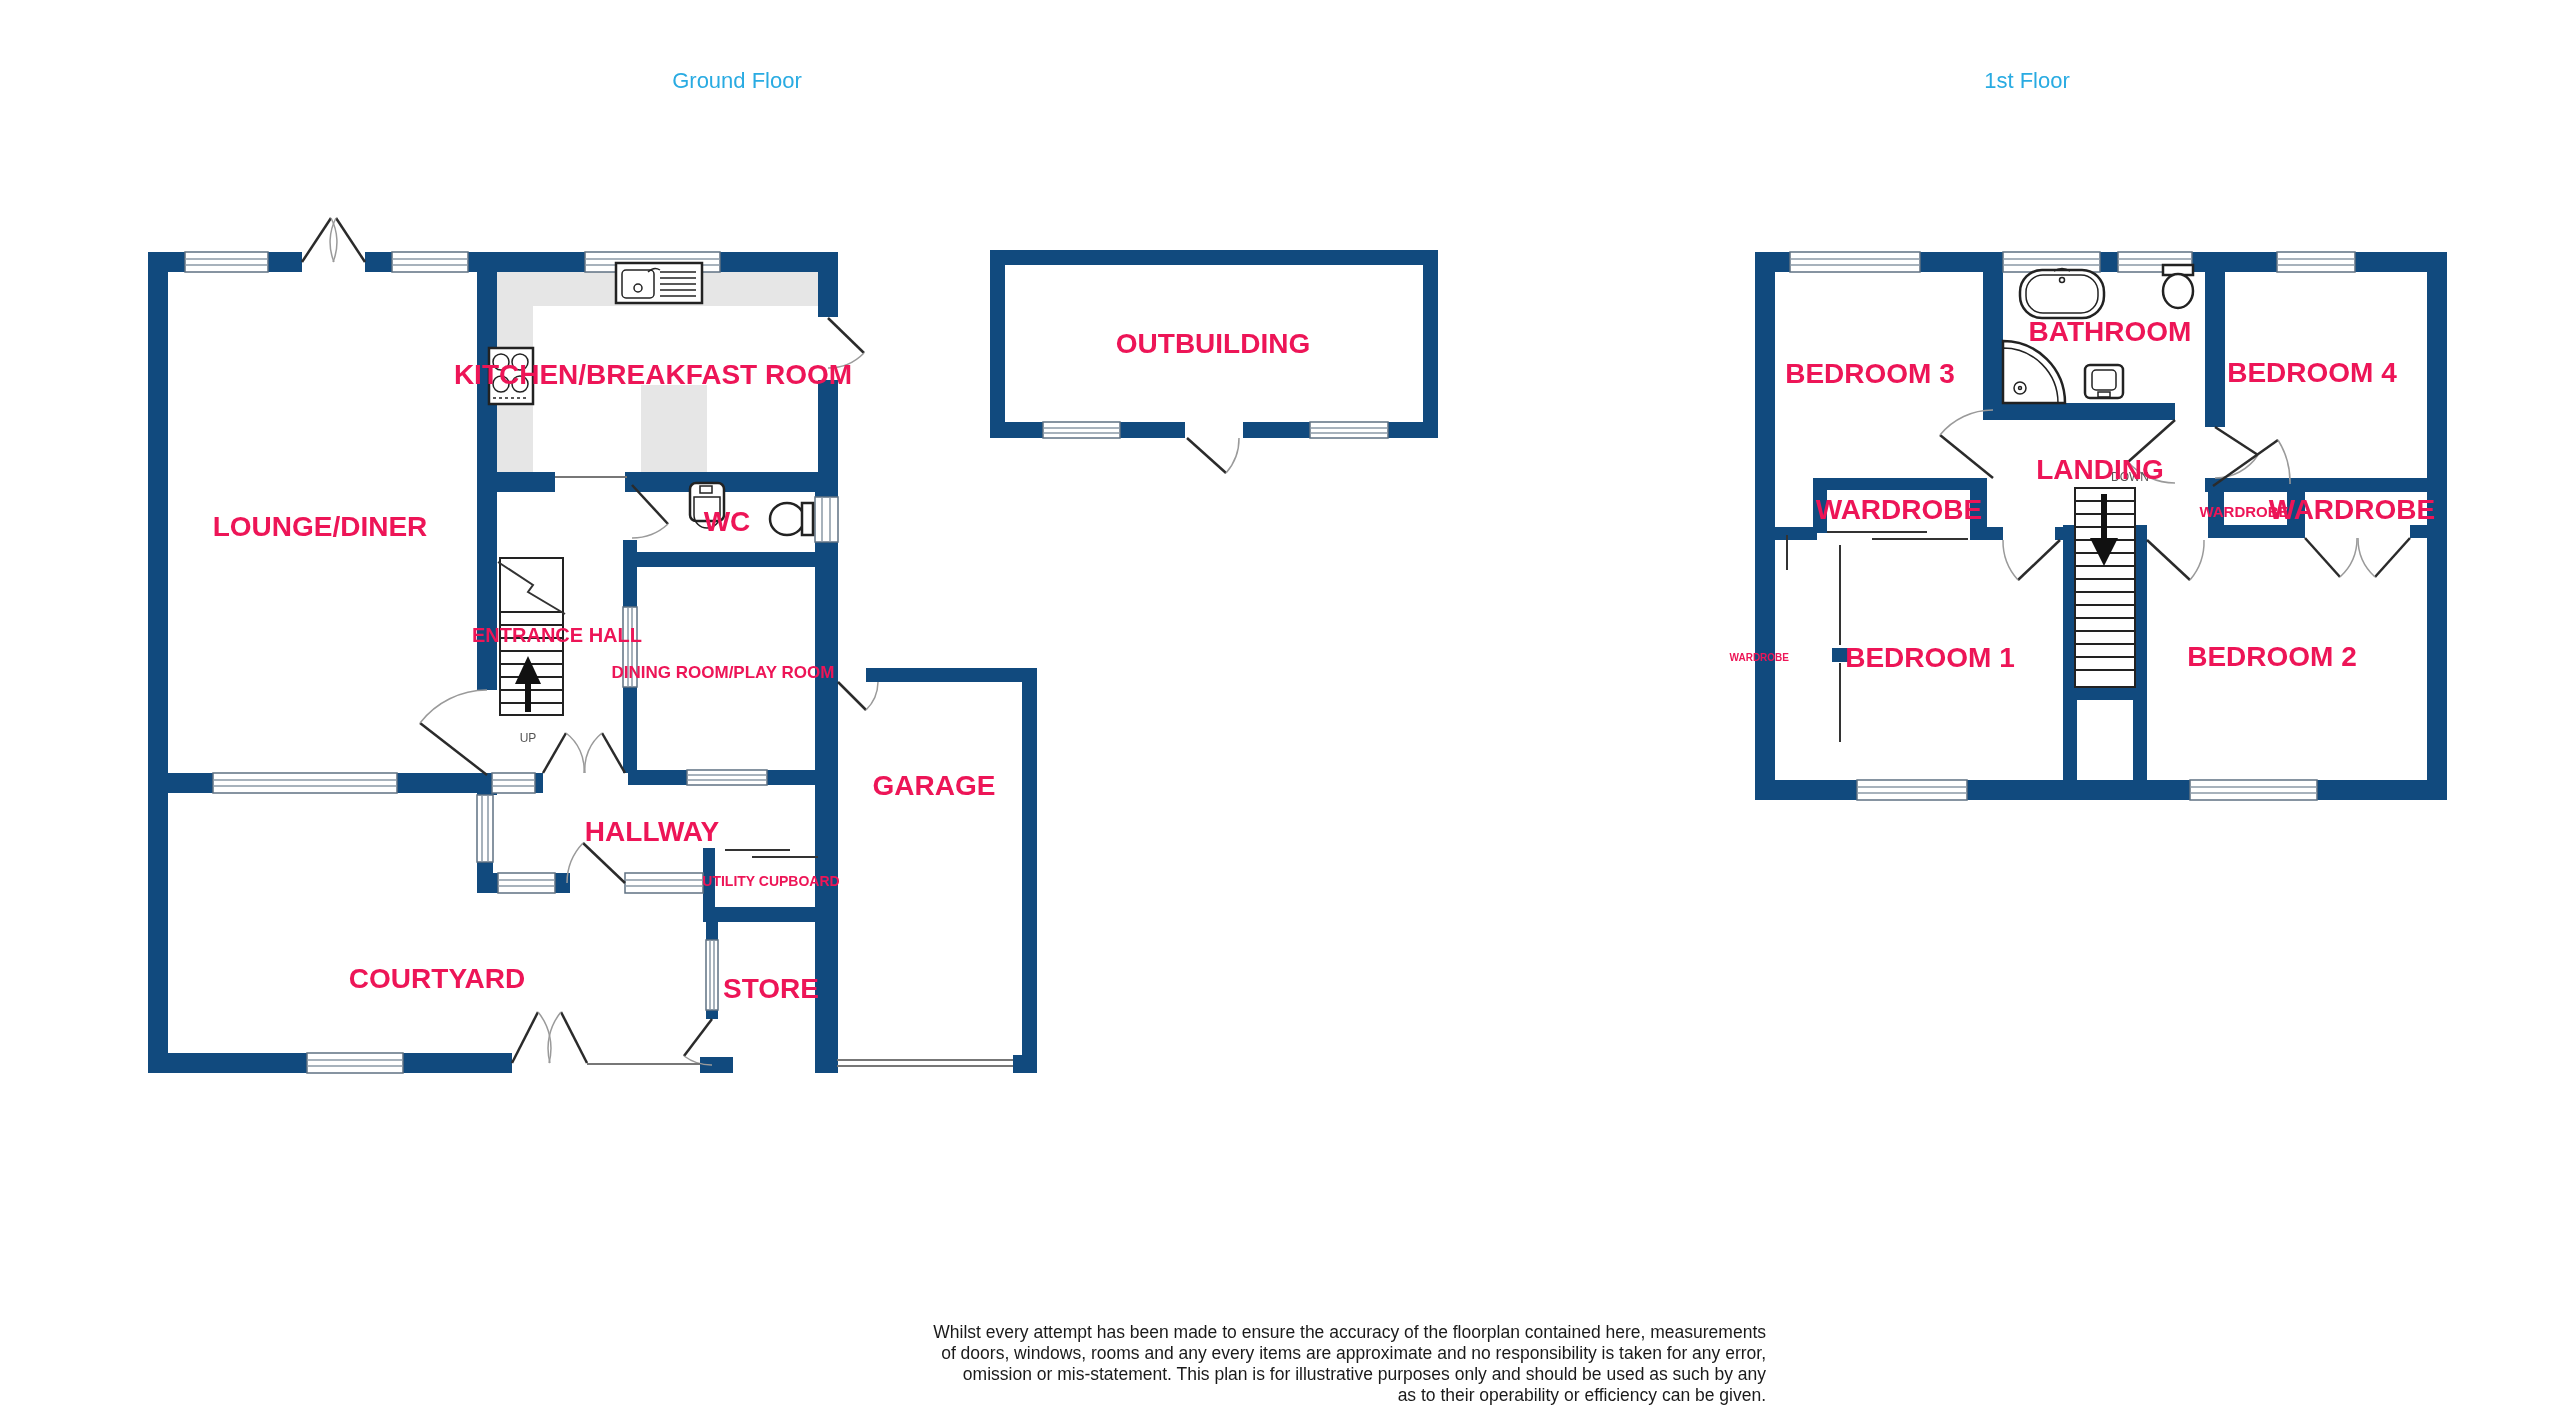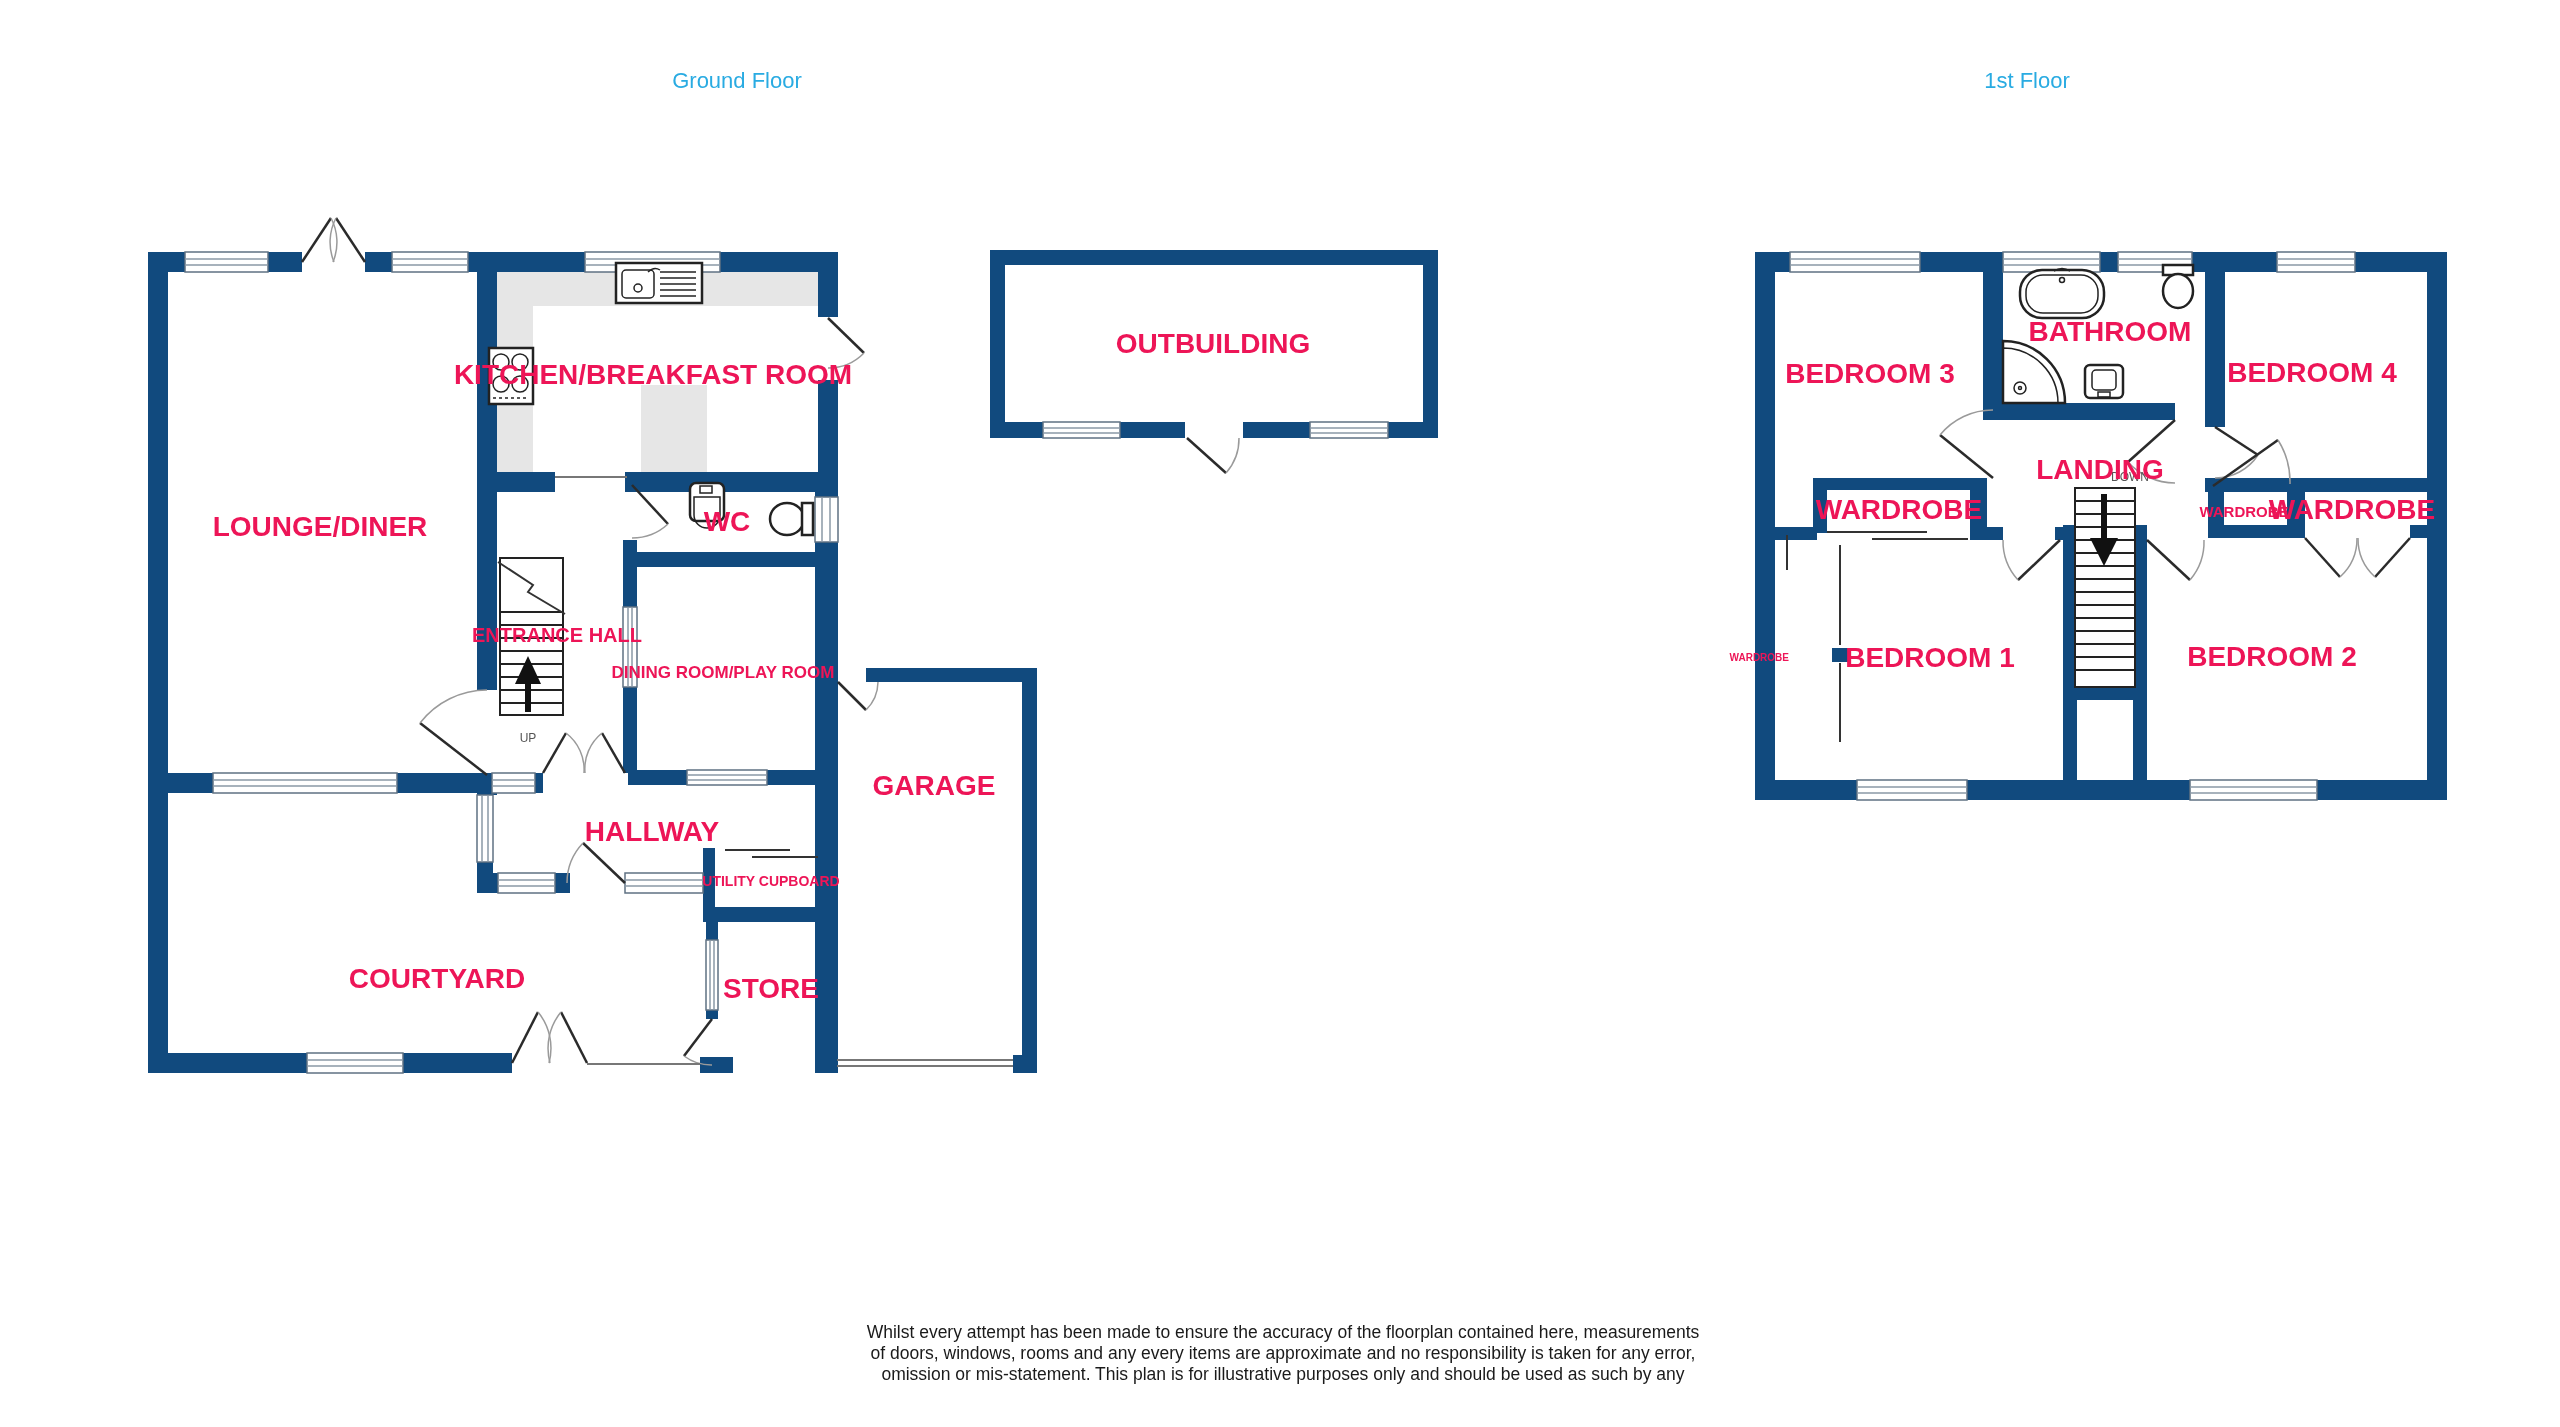--- a/index.html
+++ b/index.html
@@ -20,21 +20,21 @@
   .stairframe{fill:#ffffff;stroke:#222;stroke-width:2;}
   .room{fill:#ed1557;font-weight:bold;text-anchor:middle;font-size:28px;}
   .room-md{font-size:20px;}
   .room-sm{font-size:17px;}
   .room-xs{font-size:14px;}
   .room-w{font-size:15px;}
   .room-tiny{font-size:10px;text-anchor:end;}
   .title{fill:#29abe2;font-size:22px;text-anchor:middle;font-weight:normal;}
   .updown{fill:#555;font-size:12px;text-anchor:middle;font-weight:normal;}
   .arrow{fill:#111;}
-  #footer{position:absolute;left:800px;top:1322px;width:966px;text-align:center;
+  #footer{position:absolute;left:800px;top:1322px;width:966px;text-align:right;
           color:#1a1a1a;font-size:17.5px;line-height:21px;}
   #footer span{display:block;}
 </style>
 </head>
 <body>
 
 <div id="page">
 <svg width="2560" height="1427" viewBox="0 0 2560 1427" xmlns="http://www.w3.org/2000/svg">
 
   <g>
@@ -452,15 +452,16 @@
 
   <text class="title" x="737" y="88">Ground Floor</text>
   <text class="title" x="2027" y="88">1st Floor</text>
 </svg>
 
 
 <div id="footer">
   <span>Whilst every attempt has been made to ensure the accuracy of the floorplan contained here, measurements</span>
   <span>of doors, windows, rooms and any every items are approximate and no responsibility is taken for any error,</span>
   <span>omission or mis-statement. This plan is for illustrative purposes only and should be used as such by any</span>
+  <span>as to their operability or efficiency can be given.</span>
 
 </div>
 </div>
 
 </body></html>

